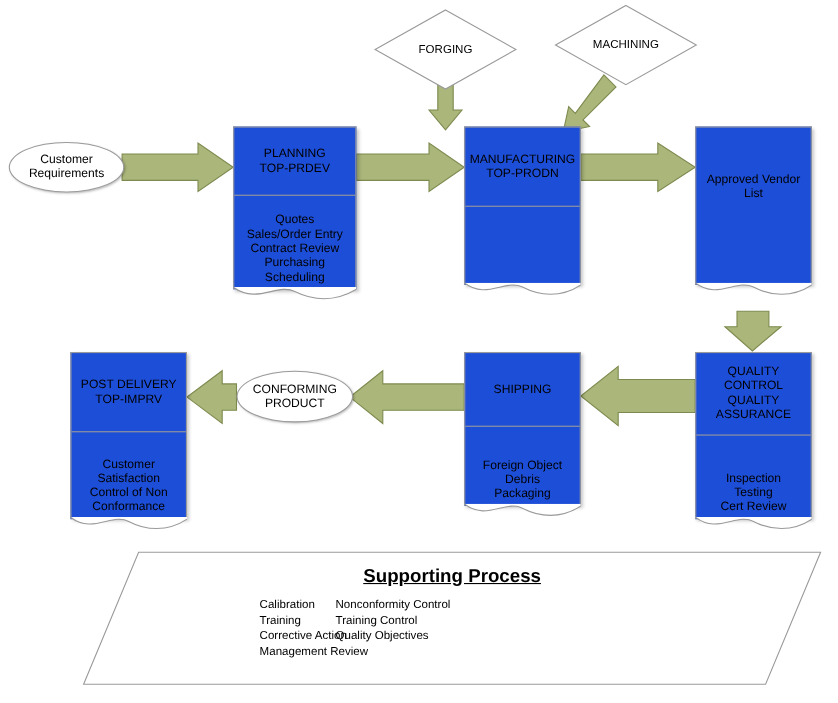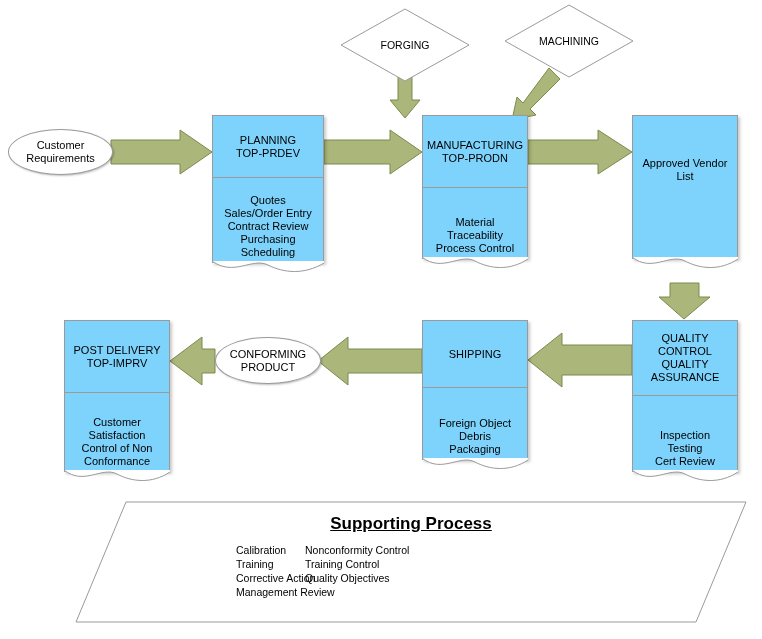--- a/index.html
+++ b/index.html
@@ -33,21 +33,21 @@
     text-align: center;
     font-size: 11px;
     line-height: 13px;
     box-shadow: 1px 1px 2px rgba(0,0,0,0.25);
   }
 
   
   .docbox {
     box-sizing: border-box;
     border: 1px solid #9a9a9a;
-    background: #7dd3fc;
+    background: #1d4ed8;
     box-shadow: 2px 2px 3px rgba(0,0,0,0.22);
   }
   .docbox .head {
     box-sizing: border-box;
     border-bottom: 1px solid #9a9a9a;
     display: flex;
     align-items: center;
     justify-content: center;
     text-align: center;
     font-size: 11px;
@@ -156,25 +156,20 @@
       <path d="M0,0 C22,16 40,-4 56,4 C72,12 92,14 112,2 L112,0 Z" fill="#ffffff" stroke="none"></path>
       <path d="M0,0 C22,16 40,-4 56,4 C72,12 92,14 112,2" fill="none" stroke="#9a9a9a" stroke-width="1"></path>
     </svg>
   </div>
 
   <div class="abs" style="left:422px; top:115px; width:106px; height:144px;">
     <div class="docbox" style="position:absolute; left:0; top:0; width:106px; height:144px; border-bottom:none;">
       <div class="head" style="height:72px;">
         <span style="white-space:pre-line;">MANUFACTURING
 TOP-PRODN</span>
-      </div>
-      <div class="body" style="height:71px;">
-        <span>Material
-Traceability
-Process Control</span>
       </div>
     </div>
     <svg class="abs" style="left:0; top:142px; width:106px; height:18px;" viewBox="0 0 106 18">
       <path d="M0,0 C20,16 38,-4 53,4 C68,12 88,14 106,2 L106,0 Z" fill="#ffffff" stroke="none"></path>
       <path d="M0,0 C20,16 38,-4 53,4 C68,12 88,14 106,2" fill="none" stroke="#9a9a9a" stroke-width="1"></path>
     </svg>
   </div>
 
   <div class="abs" style="left:632px; top:115px; width:106px; height:144px;">
     <div class="docbox" style="position:absolute; left:0; top:0; width:106px; height:144px; border-bottom:none;">

